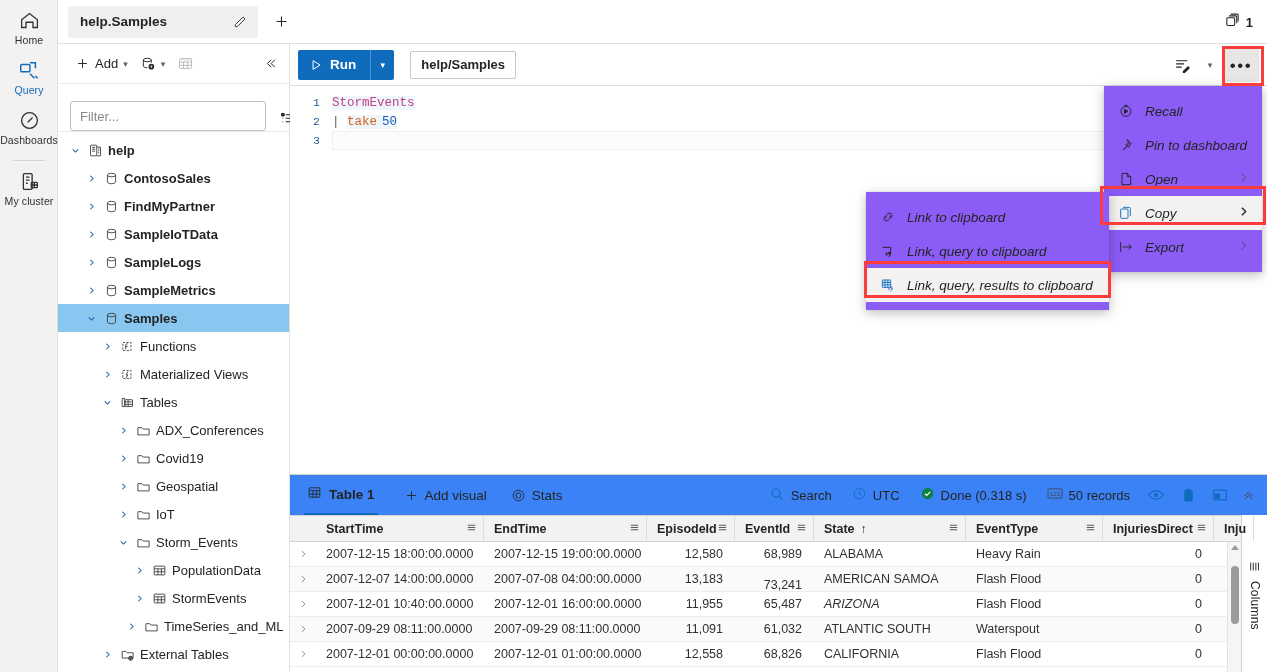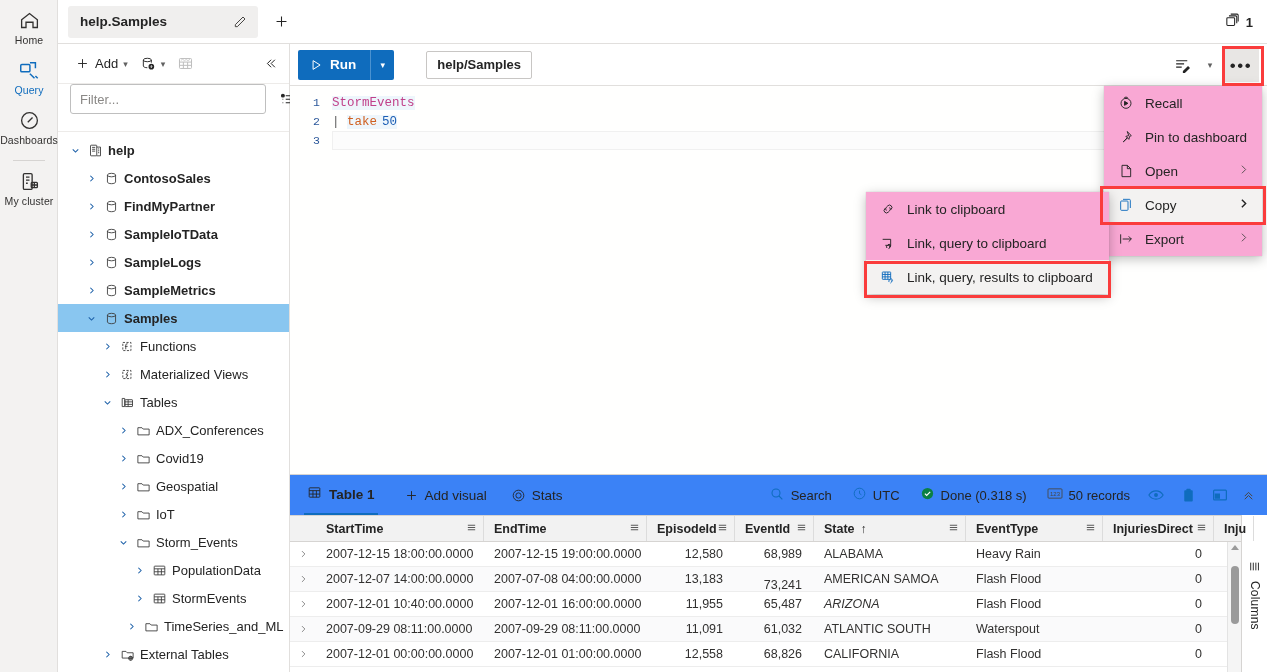--- a/index.html
+++ b/index.html
@@ -78,21 +78,21 @@
     border-bottom: 1px solid #edebe9;
   }
   .tb-btn {
     height: 28px; display: flex; align-items: center; gap: 5px;
     padding: 0 5px; border-radius: 3px; cursor: pointer;
     font-size: 13px; color: #242424;
   }
   .tb-btn.dis { color: #bdbdbd; cursor: default; }
   .chev-sm { font-size: 9px; color: #616161; }
   .tree-filterbar {
-    height: 48px; display: flex; align-items: flex-start;
+    height: 48px; display: flex; align-items: flex-end;
     padding: 0 10px 0 12px; gap: 8px;
     border-bottom: 1px solid #edebe9;
   }
   .filter-input {
     flex: 1 1 auto; height: 30px;
     border: 1px solid #bfbfbf; border-radius: 3px;
     padding: 0 9px; font-size: 13px; font-family: inherit;
     color: #242424; background: #fff; outline: none;
   }
   .filter-input::placeholder { color: #8a8886; }
@@ -126,21 +126,21 @@
   .run-split {
     background: #0f6cbd; color: #fff; border: none;
     border-left: 1px solid #4b92d0; width: 24px;
     display: flex; align-items: center; justify-content: center;
     border-radius: 0 2px 2px 0; cursor: pointer; font-size: 9px;
   }
   .ctx-pill {
     height: 28px; border: 1px solid #c8c6c4; border-radius: 2px;
     display: flex; align-items: center; padding: 0 10px;
     font-size: 13px; font-weight: 600; color: #242424; cursor: pointer;
-    margin-left: 22px;
+    margin-left: 6px;
   }
   .qtb-right {
     position: absolute; right: 8px; top: 0; height: 42px;
     display: flex; align-items: center; gap: 3px;
   }
   .icon-btn {
     width: 30px; height: 30px; border-radius: 2px;
     display: flex; align-items: center; justify-content: center;
     cursor: pointer; color: #242424;
   }
@@ -207,23 +207,23 @@
     width: 26px; flex: 0 0 26px; border-left: 1px solid #d6d4d2; background: #fff;
     display: flex; align-items: center; justify-content: center; cursor: pointer;
   }
   .colpanel-inner { display: flex; flex-direction: column; align-items: center; gap: 5px; }
   .colpanel-txt {
     writing-mode: vertical-rl; font-size: 12px; color: #242424; letter-spacing: .2px;
   }
 
   
   .menu {
-    position: absolute; background: #f9a8d4;
+    position: absolute; background: #8b5cf6;
     box-shadow: 0 3px 11px rgba(0,0,0,.26), 0 0 1px rgba(0,0,0,.22);
-    padding: 0 0; z-index: 40;
+    padding: 8px 0; z-index: 40; font-style: italic;
   }
   .mitem {
     height: 34px; display: flex; align-items: center;
     padding: 0 12px 0 13px; font-size: 13.5px; color: #242424; cursor: pointer; gap: 11px;
   }
   .mitem.hl { background: #f3f2f1; }
   .mitem .mic { width: 17px; flex: 0 0 17px; display: flex; align-items: center; justify-content: center; color: #242424; }
   .mitem .mlabel { flex: 1 1 auto; white-space: nowrap; }
   .mitem .marrow { font-size: 12px; color: #242424; margin-left: 18px; }
   #menu-main { top: 86px; right: 5px; width: 158px; }

